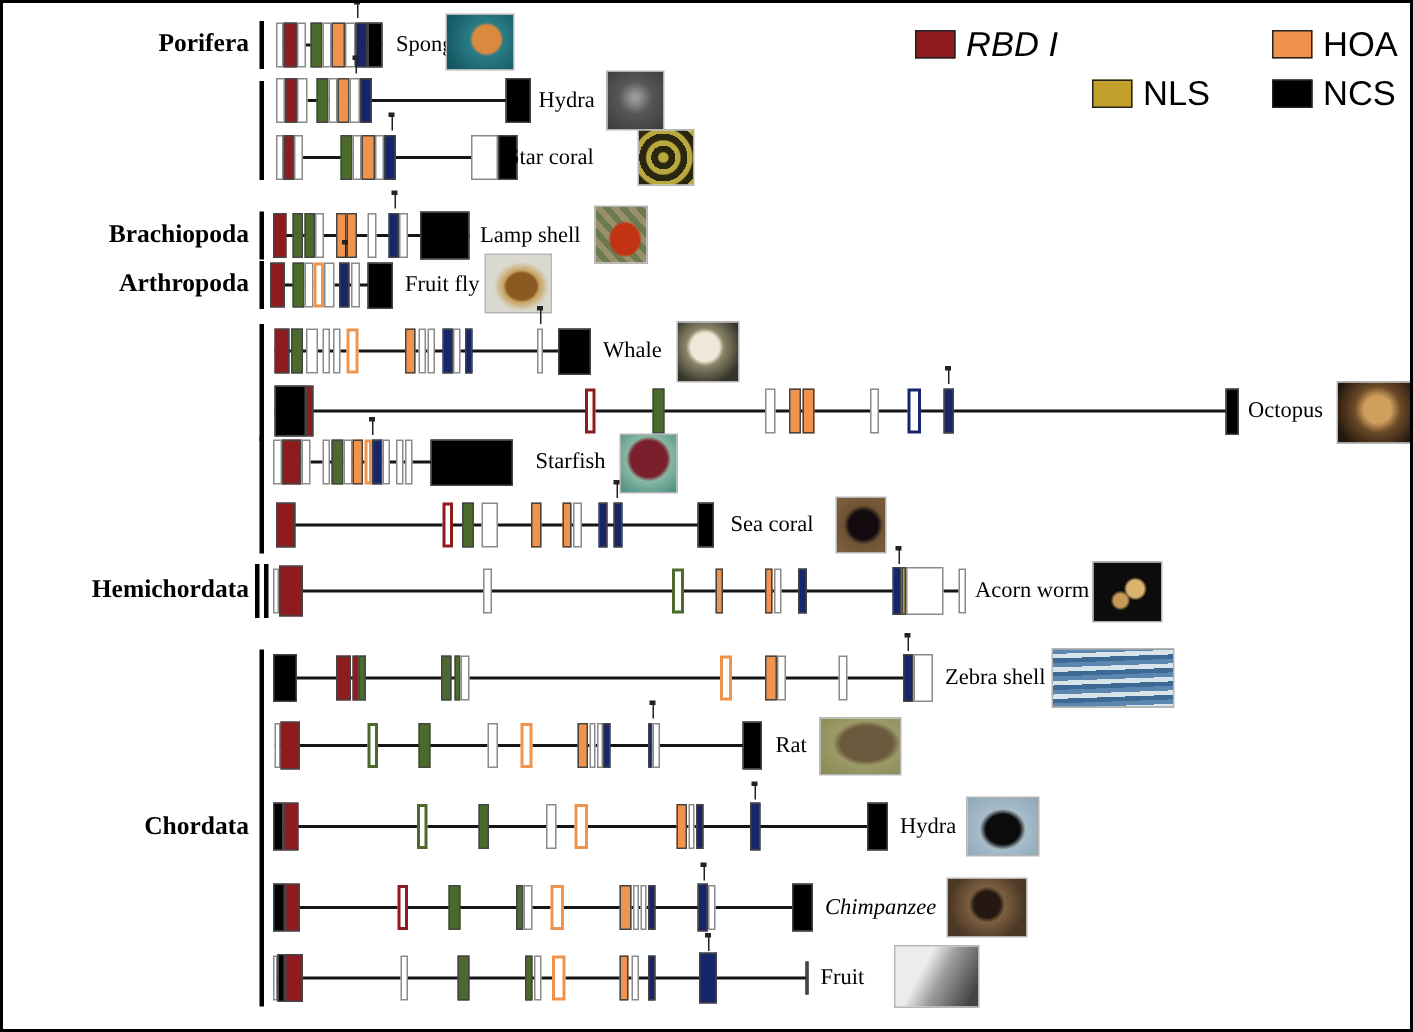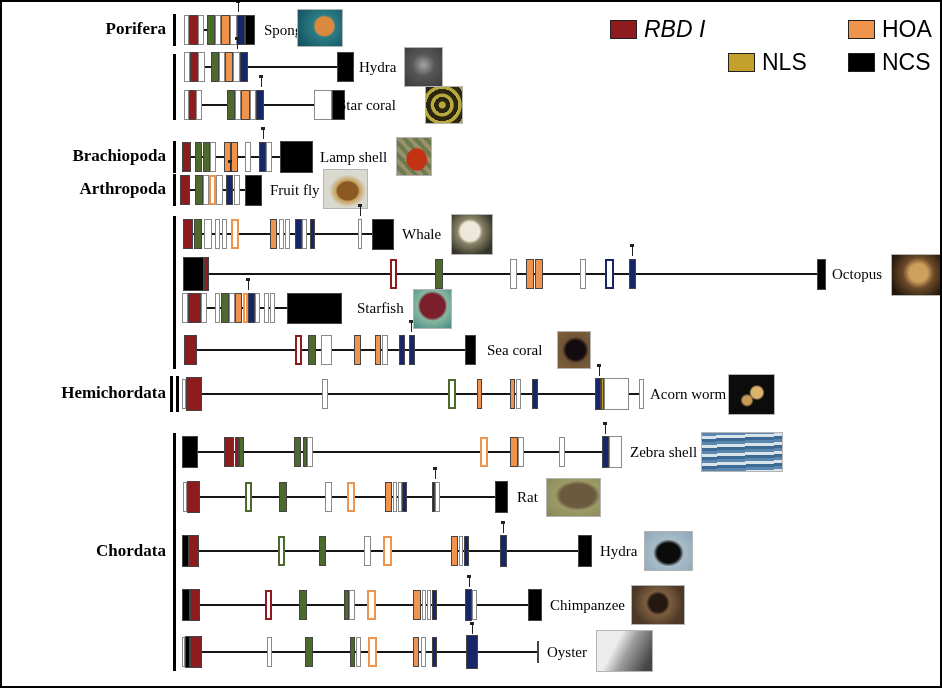--- a/index.html
+++ b/index.html
@@ -276,32 +276,32 @@
     <div class="dbox is-white" style="left: 347px; width: 6px; height: 30px; top: 588px; background: rgb(255, 255, 255);"></div>
     <div class="dbox is-white" style="left: 365px; width: 9px; height: 30px; top: 588px; background: rgb(255, 255, 255); border: 2px solid rgb(240, 148, 77);"></div>
     <div class="dbox" style="left: 411px; width: 8px; height: 30px; top: 588px; background: rgb(240, 148, 77);"></div>
     <div class="dbox is-white" style="left: 420px; width: 4px; height: 30px; top: 588px; background: rgb(255, 255, 255);"></div>
     <div class="dbox is-white" style="left: 425px; width: 4px; height: 30px; top: 588px; background: rgb(255, 255, 255);"></div>
     <div class="dbox" style="left: 430px; width: 5px; height: 30px; top: 588px; background: rgb(23, 38, 107);"></div>
     <div class="dbox" style="left: 463px; width: 7px; height: 32px; top: 587px; background: rgb(23, 38, 107);"></div>
     <div class="dbox is-white" style="left: 470px; width: 5px; height: 30px; top: 588px; background: rgb(255, 255, 255);"></div>
     <div class="dbox" style="left: 526px; width: 14px; height: 32px; top: 587px; background: rgb(0, 0, 0);"></div>
     <div class="tick" style="left: 467px; top: 575px;"></div>
-    <div class="species-label" style="left: 548px; top: 594px;">Chimpanzee</div>
+    <div class="species-label" style="left: 548px; top: 594px; font-style: italic;">Chimpanzee</div>
     <div class="photo ph-chimpanzee" style="left: 630px; top: 584px; width: 52px; height: 38px;"></div>
     <div class="row-line" style="left: 180px; width: 356px; top: 649px;"></div>
     <div class="dbox is-white" style="left: 180px; width: 3px; height: 30px; top: 635px; background: rgb(255, 255, 255);"></div>
     <div class="dbox" style="left: 183px; width: 5px; height: 32px; top: 634px; background: rgb(0, 0, 0);"></div>
     <div class="dbox" style="left: 188px; width: 12px; height: 32px; top: 634px; background: rgb(142, 27, 30);"></div>
     <div class="dbox is-white" style="left: 265px; width: 5px; height: 30px; top: 635px; background: rgb(255, 255, 255);"></div>
     <div class="dbox" style="left: 303px; width: 8px; height: 30px; top: 635px; background: rgb(77, 106, 45);"></div>
     <div class="dbox" style="left: 348px; width: 5px; height: 30px; top: 635px; background: rgb(77, 106, 45);"></div>
     <div class="dbox is-white" style="left: 354px; width: 5px; height: 30px; top: 635px; background: rgb(255, 255, 255);"></div>
     <div class="dbox is-white" style="left: 366px; width: 9px; height: 30px; top: 635px; background: rgb(255, 255, 255); border: 2px solid rgb(240, 148, 77);"></div>
     <div class="dbox" style="left: 411px; width: 6px; height: 30px; top: 635px; background: rgb(240, 148, 77);"></div>
     <div class="dbox is-white" style="left: 419px; width: 5px; height: 30px; top: 635px; background: rgb(255, 255, 255);"></div>
     <div class="dbox" style="left: 430px; width: 5px; height: 30px; top: 635px; background: rgb(23, 38, 107);"></div>
     <div class="dbox" style="left: 464px; width: 12px; height: 34px; top: 633px; background: rgb(23, 38, 107);"></div>
     <div class="dbox" style="left: 535px; width: 2px; height: 22px; top: 639px; background: rgb(0, 0, 0);"></div>
     <div class="tick" style="left: 470px; top: 622px;"></div>
-    <div class="species-label" style="left: 545px; top: 641px;">Oyster</div>
+    <div class="species-label" style="left: 545px; top: 641px;">Fruit</div>
     <div class="photo ph-human" style="left: 595px; top: 629px; width: 55px; height: 40px;"></div>
   </div>
 
 </body></html>

